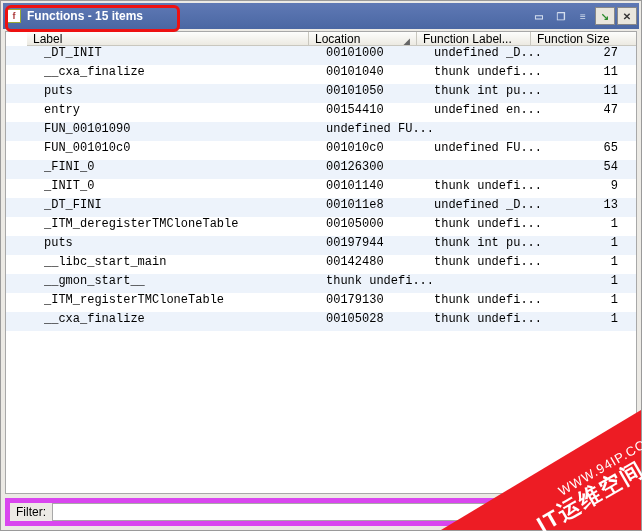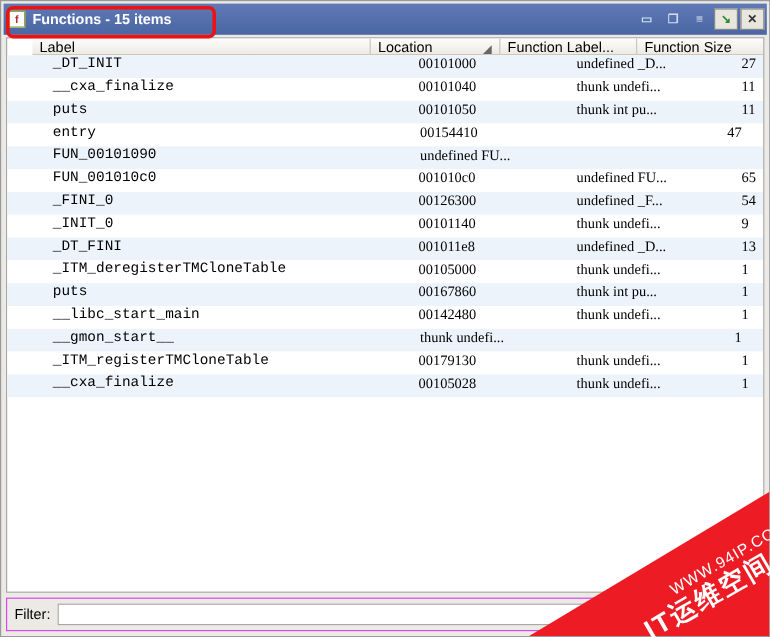--- a/index.html
+++ b/index.html
@@ -106,25 +106,25 @@
     padding-left:32px;
   }
   .row:nth-child(odd){ background:#edf3fb; }
   .row:nth-child(even){ background:#ffffff; }
   .cell {
     padding:0 6px;
     white-space:nowrap;
     overflow:hidden;
   }
   .cell.size { text-align:right; padding-right:18px;}
-  .cell.loc, .cell.sig, .cell.size { font-family:Liberation Serif, serif;margin-left:24px; }
+  .cell.loc, .cell.sig, .cell.size { font-family:Liberation Mono, monospace; }
   
   .filterbar {
     height:28px;
-    border:1px solid #d946ef;
+    border:5px solid #d946ef;
     margin:2px;
     display:flex;
     align-items:center;
     padding:0 6px;
     background:#eceae5;
     gap:6px;
   }
   .filterbar label { font-size:12px; }
   .filterbar input {
     flex:1;
@@ -214,36 +214,36 @@
         </div>
         <div class="row">
           <div class="cell col-label">puts</div>
           <div class="cell col-loc loc">00101050</div>
           <div class="cell col-sig sig">thunk int pu...</div>
           <div class="cell col-size size">11</div>
         </div>
         <div class="row">
           <div class="cell col-label">entry</div>
           <div class="cell col-loc loc">00154410</div>
+          <div class="cell col-sig sig">undefined en...</div>
           <div class="cell col-size size">47</div>
         </div>
         <div class="row">
           <div class="cell col-label">FUN_00101090</div>
           <div class="cell col-sig sig">undefined FU...</div>
         </div>
         <div class="row">
           <div class="cell col-label">FUN_001010c0</div>
           <div class="cell col-loc loc">001010c0</div>
           <div class="cell col-sig sig">undefined FU...</div>
           <div class="cell col-size size">65</div>
         </div>
         <div class="row">
           <div class="cell col-label">_FINI_0</div>
           <div class="cell col-loc loc">00126300</div>
-          <div class="cell col-sig sig">undefined _F...</div>
           <div class="cell col-size size">54</div>
         </div>
         <div class="row">
           <div class="cell col-label">_INIT_0</div>
           <div class="cell col-loc loc">00101140</div>
           <div class="cell col-sig sig">thunk undefi...</div>
           <div class="cell col-size size">9</div>
         </div>
         <div class="row">
           <div class="cell col-label">_DT_FINI</div>
@@ -252,21 +252,21 @@
           <div class="cell col-size size">13</div>
         </div>
         <div class="row">
           <div class="cell col-label">_ITM_deregisterTMCloneTable</div>
           <div class="cell col-loc loc">00105000</div>
           <div class="cell col-sig sig">thunk undefi...</div>
           <div class="cell col-size size">1</div>
         </div>
         <div class="row">
           <div class="cell col-label">puts</div>
-          <div class="cell col-loc loc">00167860</div>
+          <div class="cell col-loc loc">00197944</div>
           <div class="cell col-sig sig">thunk int pu...</div>
           <div class="cell col-size size">1</div>
         </div>
         <div class="row">
           <div class="cell col-label">__libc_start_main</div>
           <div class="cell col-loc loc">00142480</div>
           <div class="cell col-sig sig">thunk undefi...</div>
           <div class="cell col-size size">1</div>
         </div>
         <div class="row">

